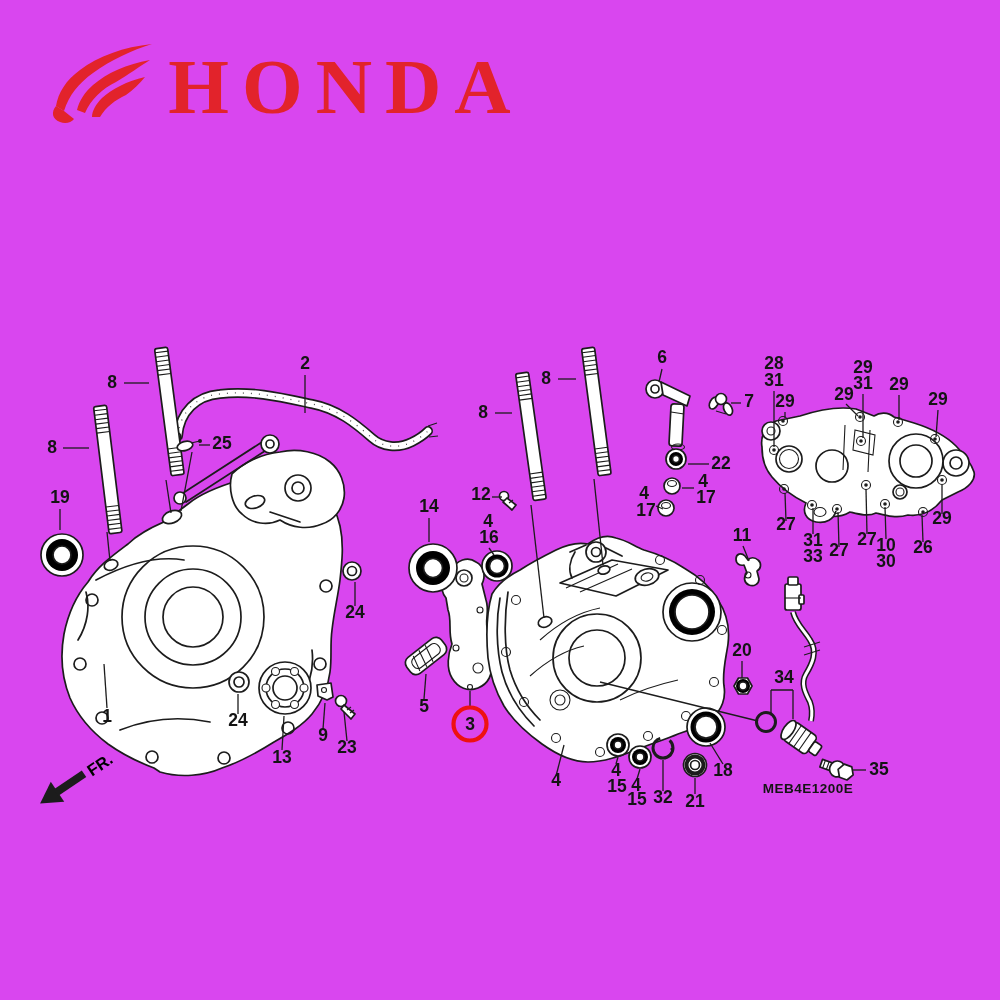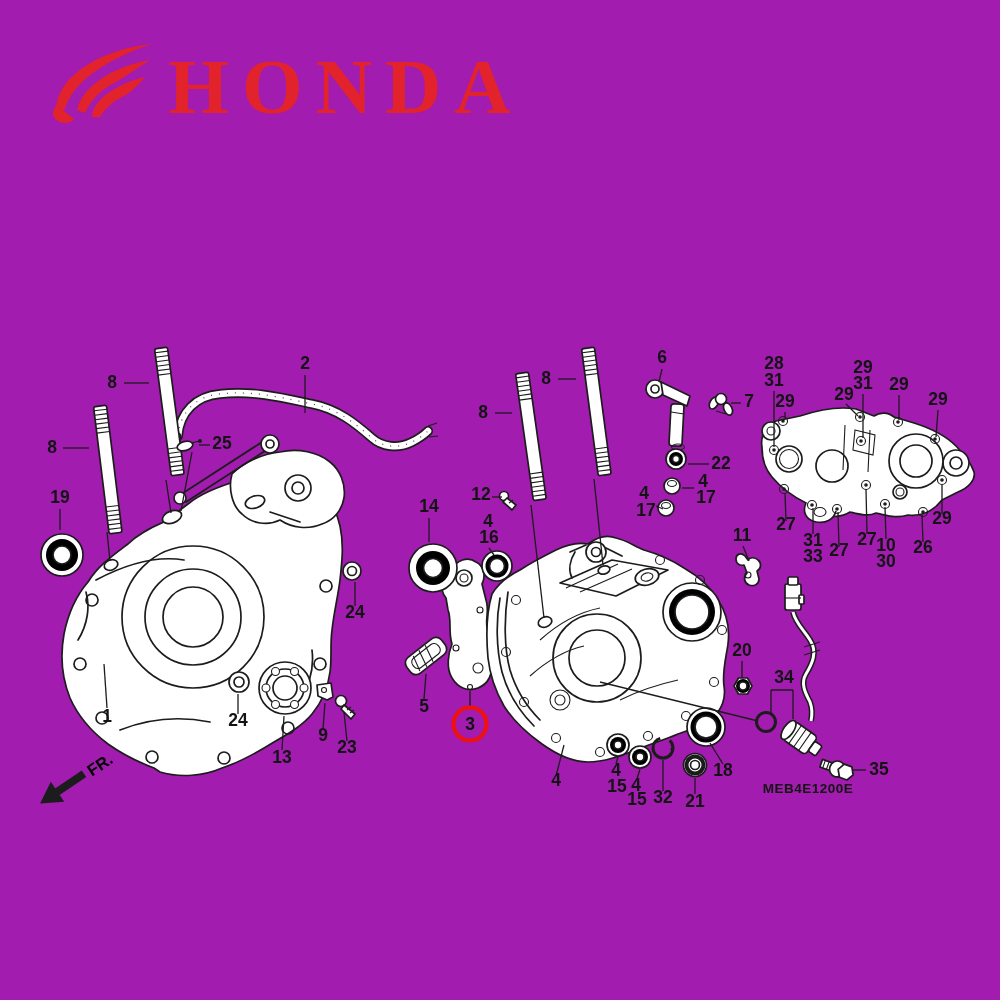--- a/index.html
+++ b/index.html
@@ -1,17 +1,17 @@
 <!DOCTYPE html>
 <html style="--brand: #e2232b; --hl: #ee1111;"><head>
 <meta charset="utf-8">
 <style>
   :root{ --brand:#e2232b; --hl:#ee1111; }
   html,body{margin:0;padding:0;background:#fff;}
-  .page{position:relative;width:1000px;height:1000px;background:#a21caf;overflow:hidden;}
+  .page{position:relative;width:1000px;height:1000px;background:#d946ef;overflow:hidden;}
   svg{display:block;}
   .ln{fill:none;stroke:#1c1c1c;stroke-width:1.7;stroke-linejoin:round;stroke-linecap:round}
   .lnw{fill:#fff;stroke:#1c1c1c;stroke-width:1.7;stroke-linejoin:round}
   .th{fill:none;stroke:#1c1c1c;stroke-width:1.1}
   .ldr{fill:none;stroke:#1c1c1c;stroke-width:1.3}
   .lbl{font:700 17.5px "Liberation Sans",sans-serif;fill:#141414;text-anchor:middle}
   .hl{fill:none;stroke:var(--hl);stroke-width:4.2}
   .logo-text{font:700 78px "Liberation Serif",serif;fill:var(--brand);letter-spacing:13px;text-anchor:middle}
   .code{font:600 13.5px "Liberation Sans",sans-serif;fill:#141414;text-anchor:middle;letter-spacing:.5px}
   .fr{font:700 16.5px "Liberation Sans",sans-serif;fill:#000}

